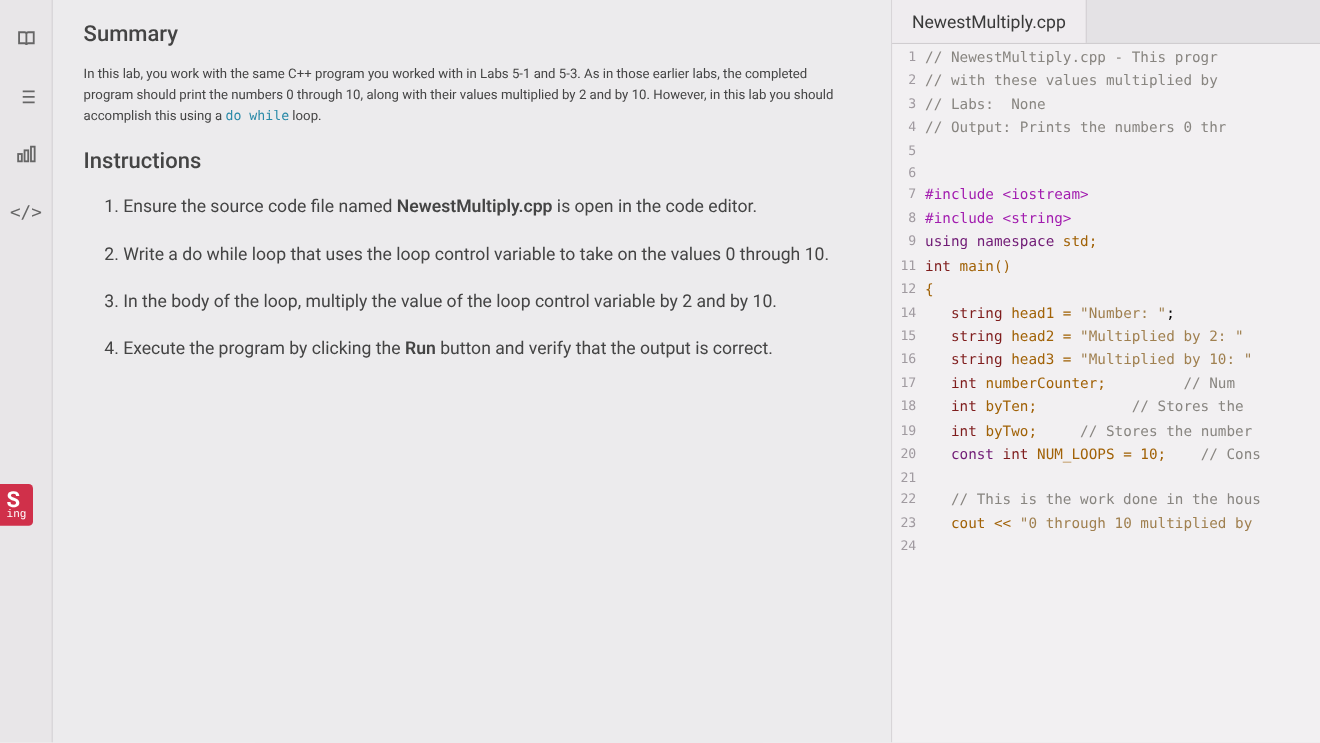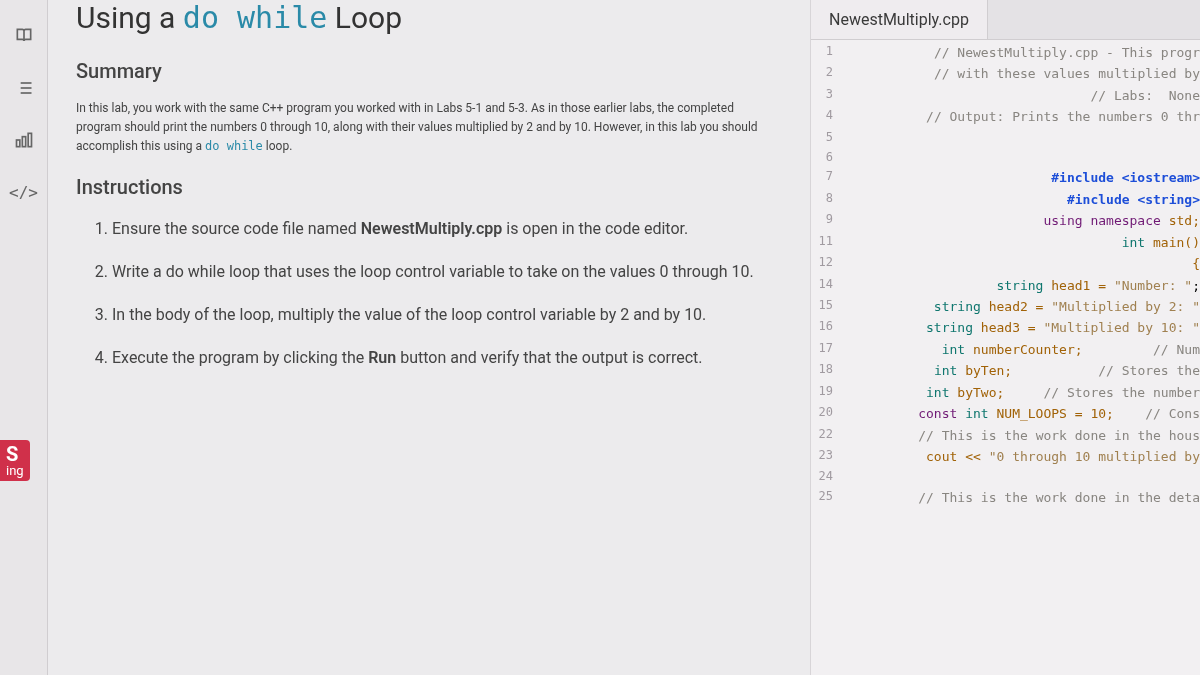--- a/index.html
+++ b/index.html
@@ -109,43 +109,44 @@
     }
     .line-num {
       width: 30px;
       text-align: right;
       color: #a09aa0;
       padding-right: 8px;
       flex-shrink: 0;
       user-select: none;
       font-size: 12px;
     }
-    .line-content { flex: 1; text-align: right; }
+    .line-content { flex: 1; }
     .tok-comment { color: #888580; }
     .tok-keyword { color: #701a75; }
-    .tok-include { color: #1d4ed8; font-weight: bold; }
+    .tok-include { color: #a21caf; }
     .tok-string { color: #a08050; }
-    .tok-type { color: #0f766e; }
+    .tok-type { color: #7f1d1d; }
     .tok-ident { color: #a16207; }
     .left-badge {
       position: absolute;
       left: 0;
       top: 440px;
       background: #d0304a;
       color: #fff;
       font-weight: bold;
       padding: 4px 6px;
       font-size: 20px;
       line-height: 1;
       border-radius: 0 4px 4px 0;
     }
     .left-badge .sub {
       display: block;
-      font-size: 13px;
+      font-size: 10px;
       font-weight: normal;
+      font-family: Liberation Mono, monospace;
     }
   </style>
 </head>
 <body>
 
 <div class="left-badge">
   <span>S</span>
   <span class="sub">ing</span>
 </div>
 
@@ -171,23 +172,20 @@
         <rect x="10" y="8" width="4" height="12"></rect>
         <rect x="17" y="4" width="4" height="16"></rect>
       </svg>
   </div>
   <div class="sidebar-icon">
     <span style="font-family:monospace;font-size:16px;">&lt;/&gt;</span>
   </div>
 </div>
 
 <div class="main-panel">
-  <h1 class="page-title">
-    <span>Using a </span><span class="kw">do while</span><span> Loop</span>
-  </h1>
 
   <h2 class="section-heading">Summary</h2>
   <p class="summary-text">
     <span>In this lab, you work with the same C++ program you worked with in Labs 5-1 and 5-3. As in those earlier labs, the completed program should print the numbers 0 through 10, along with their values multiplied by 2 and by 10. However, in this lab you should accomplish this using a </span><span class="kw">do while</span><span> loop.</span>
   </p>
 
   <h2 class="section-heading">Instructions</h2>
   <ol class="instructions-list">
     <li>
       <span>Ensure the source code file named </span><strong>NewestMultiply.cpp</strong><span> is open in the code editor.</span>
@@ -218,18 +216,18 @@
       <div class="code-line"><span class="line-num">9</span><span class="line-content"><span class="tok-keyword">using namespace</span> <span class="tok-ident">std;</span></span></div>
       <div class="code-line"><span class="line-num">11</span><span class="line-content"><span class="tok-type">int</span> <span class="tok-ident">main()</span></span></div>
       <div class="code-line"><span class="line-num">12</span><span class="line-content"><span class="tok-ident">{</span></span></div>
       <div class="code-line"><span class="line-num">14</span><span class="line-content">   <span class="tok-type">string</span> <span class="tok-ident">head1 =</span> <span class="tok-string">"Number: "</span>;</span></div>
       <div class="code-line"><span class="line-num">15</span><span class="line-content">   <span class="tok-type">string</span> <span class="tok-ident">head2 =</span> <span class="tok-string">"Multiplied by 2: "</span></span></div>
       <div class="code-line"><span class="line-num">16</span><span class="line-content">   <span class="tok-type">string</span> <span class="tok-ident">head3 =</span> <span class="tok-string">"Multiplied by 10: "</span></span></div>
       <div class="code-line"><span class="line-num">17</span><span class="line-content">   <span class="tok-type">int</span> <span class="tok-ident">numberCounter;</span>         <span class="tok-comment">// Num</span></span></div>
       <div class="code-line"><span class="line-num">18</span><span class="line-content">   <span class="tok-type">int</span> <span class="tok-ident">byTen;</span>           <span class="tok-comment">// Stores the</span></span></div>
       <div class="code-line"><span class="line-num">19</span><span class="line-content">   <span class="tok-type">int</span> <span class="tok-ident">byTwo;</span>     <span class="tok-comment">// Stores the number</span></span></div>
       <div class="code-line"><span class="line-num">20</span><span class="line-content">   <span class="tok-keyword">const</span> <span class="tok-type">int</span> <span class="tok-ident">NUM_LOOPS =</span> <span class="tok-ident">10;</span>    <span class="tok-comment">// Cons</span></span></div>
+      <div class="code-line"><span class="line-num">21</span><span class="line-content"></span></div>
       <div class="code-line"><span class="line-num">22</span><span class="line-content">   <span class="tok-comment">// This is the work done in the hous</span></span></div>
       <div class="code-line"><span class="line-num">23</span><span class="line-content">   <span class="tok-ident">cout &lt;&lt;</span> <span class="tok-string">"0 through 10 multiplied by</span></span></div>
       <div class="code-line"><span class="line-num">24</span><span class="line-content"></span></div>
-      <div class="code-line"><span class="line-num">25</span><span class="line-content">   <span class="tok-comment">// This is the work done in the deta</span></span></div>
     </div>
 </div>
 
 </body></html>

